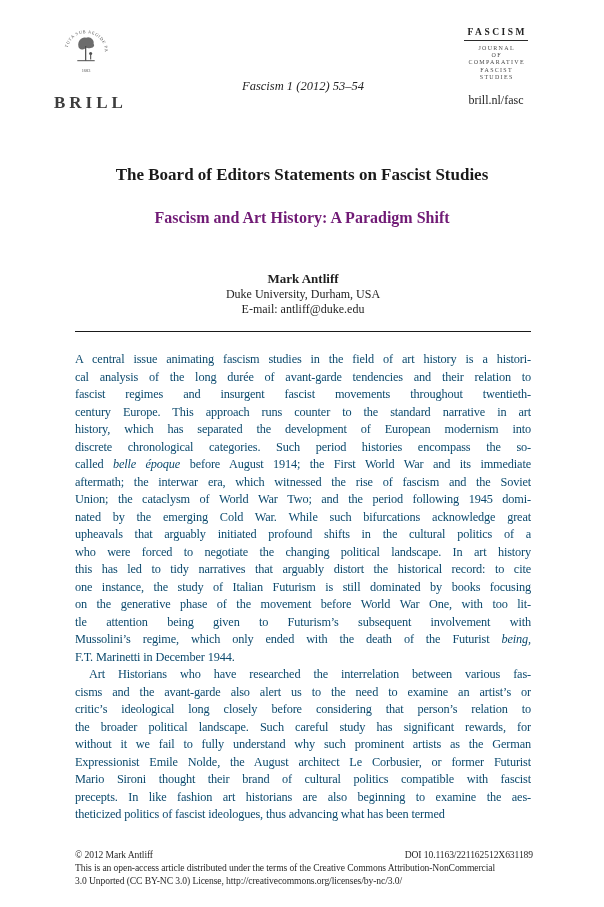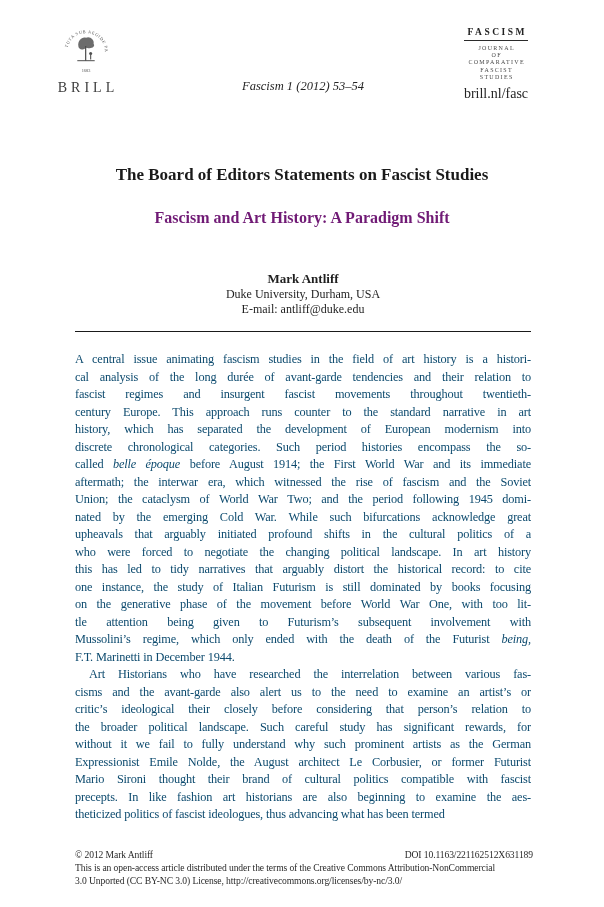--- a/index.html
+++ b/index.html
@@ -5,33 +5,33 @@
   html,body { margin:0; padding:0; background:#e8e8e8; }
   #page {
     position:relative; width:604px; height:907px; margin:0 auto;
     background:#ffffff; overflow:hidden;
     font-family:"Liberation Serif", serif; color:#1f1f1f;
   }
 
   
   .brill-block { position:absolute; left:50px; top:27px; width:72px; text-align:center; }
   .brill-block svg { display:block; margin:0 auto; }
-  .brill-word { margin-top:3px; font-size:14px; letter-spacing:4px; padding-left:4px;
-                color:#3d3d3d; font-weight:400; }
+  .brill-word { margin-top:16px; font-size:17px; letter-spacing:4px; padding-left:4px;
+                color:#3d3d3d; font-weight:700; }
 
   .citation { position:absolute; left:75px; top:79px; width:456px; text-align:center;
               font-style:italic; font-size:12.5px; color:#242424; }
 
   .journal-block { position:absolute; left:440px; top:27px; width:112px; text-align:center; }
   .journal-title { font-size:9.5px; font-weight:700; letter-spacing:2.5px; padding-left:2.5px;
                    color:#222; }
   .journal-rule { width:64px; border-top:1px solid #2b2b2b; margin:3px auto 4px auto; }
   .journal-sub { font-size:6px; letter-spacing:1.3px; line-height:7.2px; color:#4a4a4a;
                  padding-left:1.3px; }
-  .journal-url { font-size:14px; margin-top:5px; color:#242424; }
+  .journal-url { font-size:12px; margin-top:12px; color:#242424; }
 
   
   .series-title { position:absolute; left:40px; top:165px; width:524px; text-align:center;
                   font-size:17px; font-weight:700; color:#1a1a1a; }
   .article-title { position:absolute; left:40px; top:209px; width:524px; text-align:center;
                    font-size:16px; font-weight:700; color:#701a75; }
   .author-block { position:absolute; left:75px; top:271px; width:456px; text-align:center; }
   .author-name { font-size:13px; font-weight:700; line-height:16px; }
   .author-line { font-size:12px; line-height:15px; }
 
@@ -119,21 +119,21 @@
         <div class="line"><span>this has led to tidy narratives that arguably distort the historical record: to cite</span></div>
         <div class="line"><span>one instance, the study of Italian Futurism is still dominated by books focusing</span></div>
         <div class="line"><span>on the generative phase of the movement before World War One, with too lit-</span></div>
         <div class="line"><span>tle attention being given to Futurism’s subsequent involvement with</span></div>
         <div class="line"><span>Mussolini’s regime, which only ended with the death of the Futurist </span><span class="it">being,</span></div>
         <div class="line line-last"><span>F.T. Marinetti in December 1944.</span></div>
       </div>
       <div class="para">
         <div class="line line-indent"><span>Art Historians who have researched the interrelation between various fas-</span></div>
         <div class="line"><span>cisms and the avant-garde also alert us to the need to examine an artist’s or</span></div>
-        <div class="line"><span>critic’s ideological their closely before considering that person’s relation to</span></div>
+        <div class="line"><span>critic’s ideological long closely before considering that person’s relation to</span></div>
         <div class="line"><span>the broader political landscape. Such careful study has significant rewards, for</span></div>
         <div class="line"><span>without it we fail to fully understand why such prominent artists as the German</span></div>
         <div class="line"><span>Expressionist Emile Nolde, the August architect Le Corbusier, or former Futurist</span></div>
         <div class="line"><span>Mario Sironi thought their brand of cultural politics compatible with fascist</span></div>
         <div class="line"><span>precepts. In like fashion art historians are also beginning to examine the aes-</span></div>
         <div class="line line-last"><span>theticized politics of fascist ideologues, thus advancing what has been termed</span></div>
       </div>
     </div>
 
   <div class="footer">

